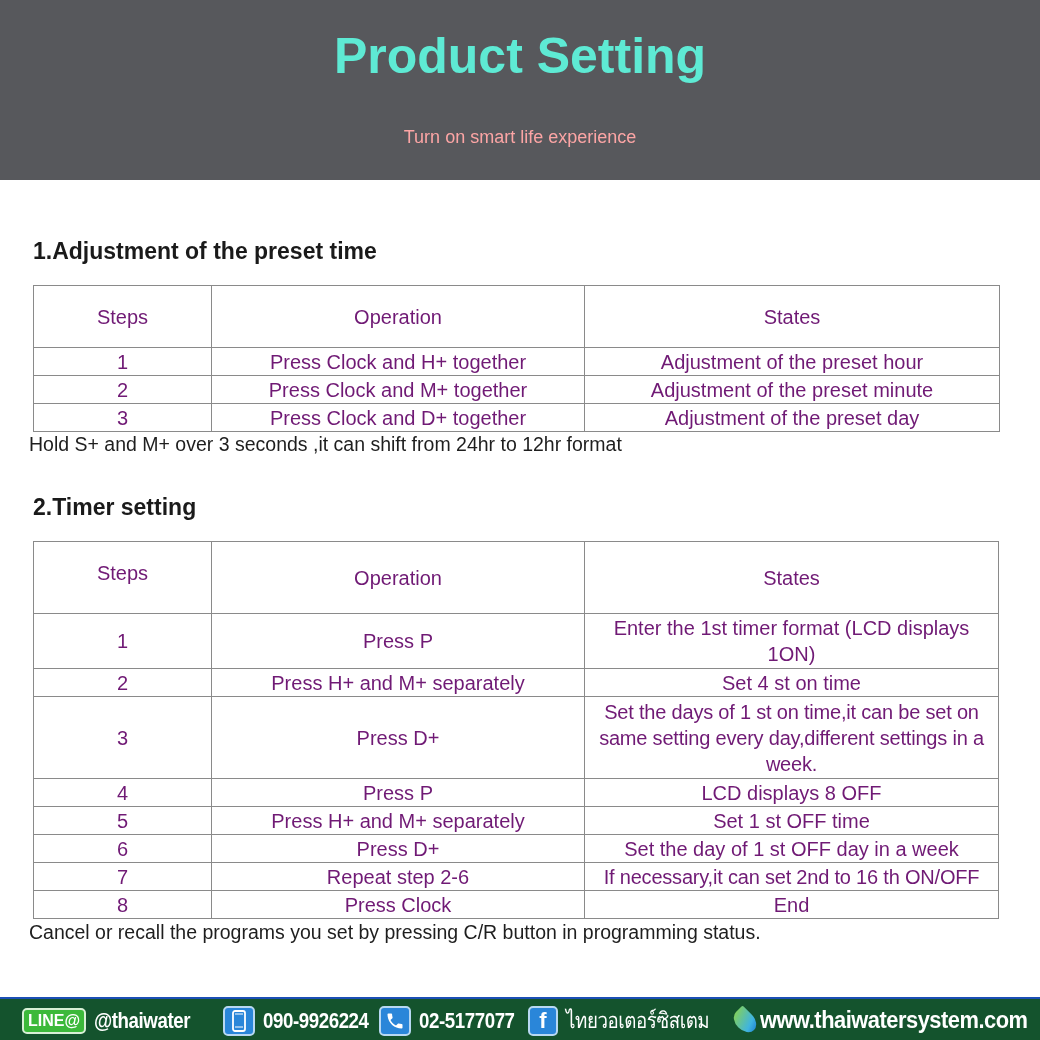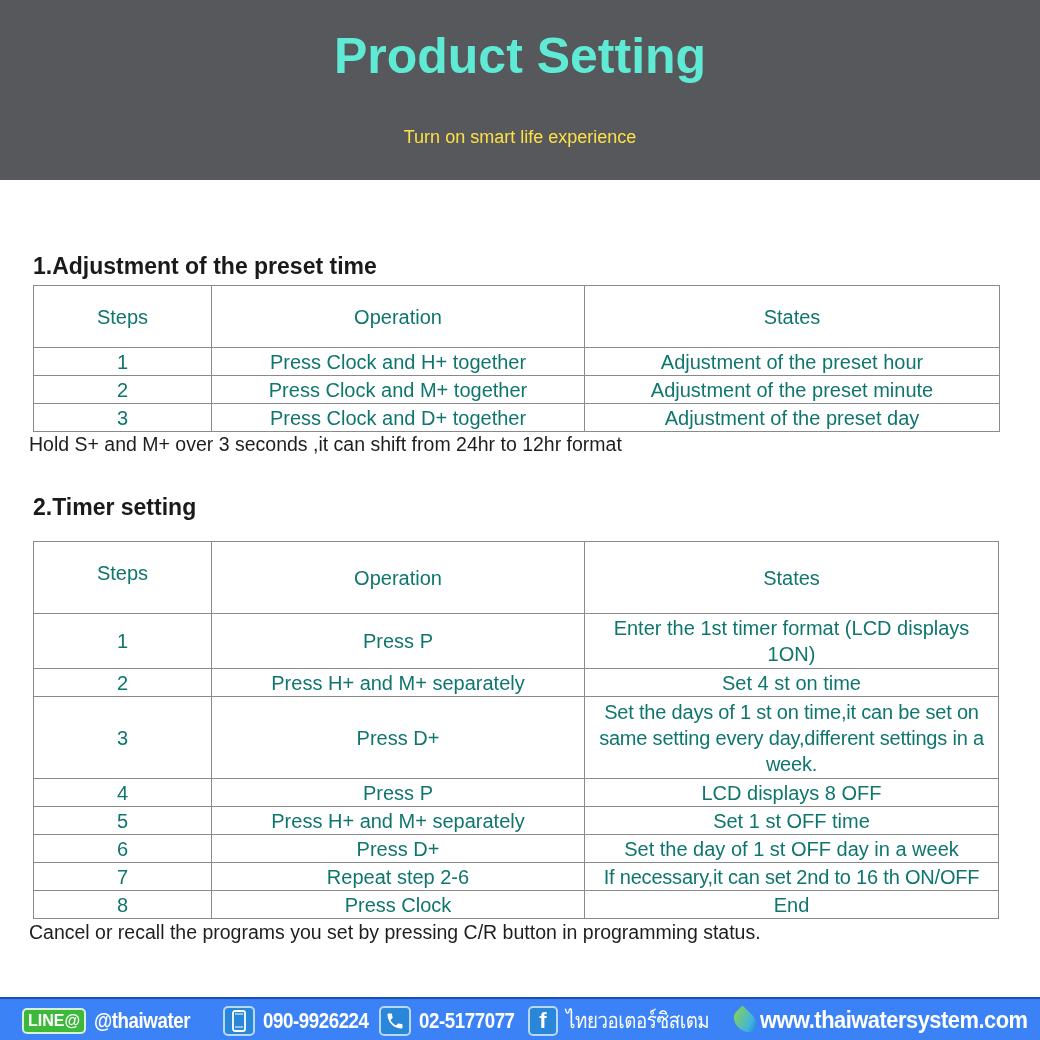--- a/index.html
+++ b/index.html
@@ -9,47 +9,47 @@
   .header {
     position: absolute; left: 0; top: 0; width: 1040px; height: 180px;
     background: #57585c;
   }
   .header-title {
     position: absolute; left: 0; top: 26px; width: 1040px; text-align: center;
     color: #5eead4; font-weight: bold; font-size: 50px; line-height: 60px;
   }
   .header-sub {
     position: absolute; left: 0; top: 126px; width: 1040px; text-align: center;
-    color: #fde047; font-size: 18px; line-height: 22px;
+    color: #fca5a5; font-size: 18px; line-height: 22px;
   }
 
   .section-title {
     position: absolute; left: 33px; font-weight: bold; font-size: 23px; color: #1a1a1a;
   }
 
   table.grid {
     position: absolute; left: 33px; border-collapse: collapse;
-    font-size: 20px; color: #0f766e; table-layout: fixed;
+    font-size: 20px; color: #701a75; table-layout: fixed;
   }
   table.grid td {
     border: 1px solid #8a8a8a; text-align: center; vertical-align: middle;
     padding: 0; line-height: 26px;
   }
   table.grid { border: 1.5px solid #333; }
   .col-step { width: 178px; }
   .col-op { width: 373px; }
   .col-state { width: 415px; }
 
   .note {
     position: absolute; left: 29px; font-size: 19.5px; color: #1e1e1e; white-space: nowrap;
   }
 
   .footer {
     position: absolute; left: 0; top: 997px; width: 1040px; height: 43px;
-    background: #3b82f6; border-top: 2px solid #1b4fb5;
+    background: #14532d; border-top: 2px solid #1b4fb5;
     display: flex; align-items: center; color: #ffffff; font-weight: bold;
   }
   .f-item { position: absolute; top: 0; height: 43px; display: flex; align-items: center; }
   .line-badge {
     background: #3cb93a; border: 2px solid #d9f0d6; border-radius: 5px;
     color: #fff; font-size: 16px; font-weight: bold; padding: 0 4px; height: 26px; line-height: 22px;
   }
   .f-text { font-size: 22px; letter-spacing: -0.5px; margin-left: 8px; transform: scaleX(0.85); transform-origin: left center; white-space: nowrap; }
   .f-text.web { transform: scaleX(0.95); font-size: 23px; }
   .ic-box {
@@ -62,21 +62,21 @@
   }
 </style>
 </head>
 <body>
 
 <div class="header">
   <div class="header-title">Product Setting</div>
   <div class="header-sub">Turn on smart life experience</div>
 </div>
 
-<div class="section-title" style="top:238px;margin-top:15px;">1.Adjustment of the preset time</div>
+<div class="section-title" style="top:238px;">1.Adjustment of the preset time</div>
 
 <table class="grid" style="top:285px; width:966px;">
   <colgroup>
       <col class="col-step">
       <col class="col-op">
       <col class="col-state">
     </colgroup>
   <tbody>
       <tr style="height:62px;">
     <td>Steps</td>

